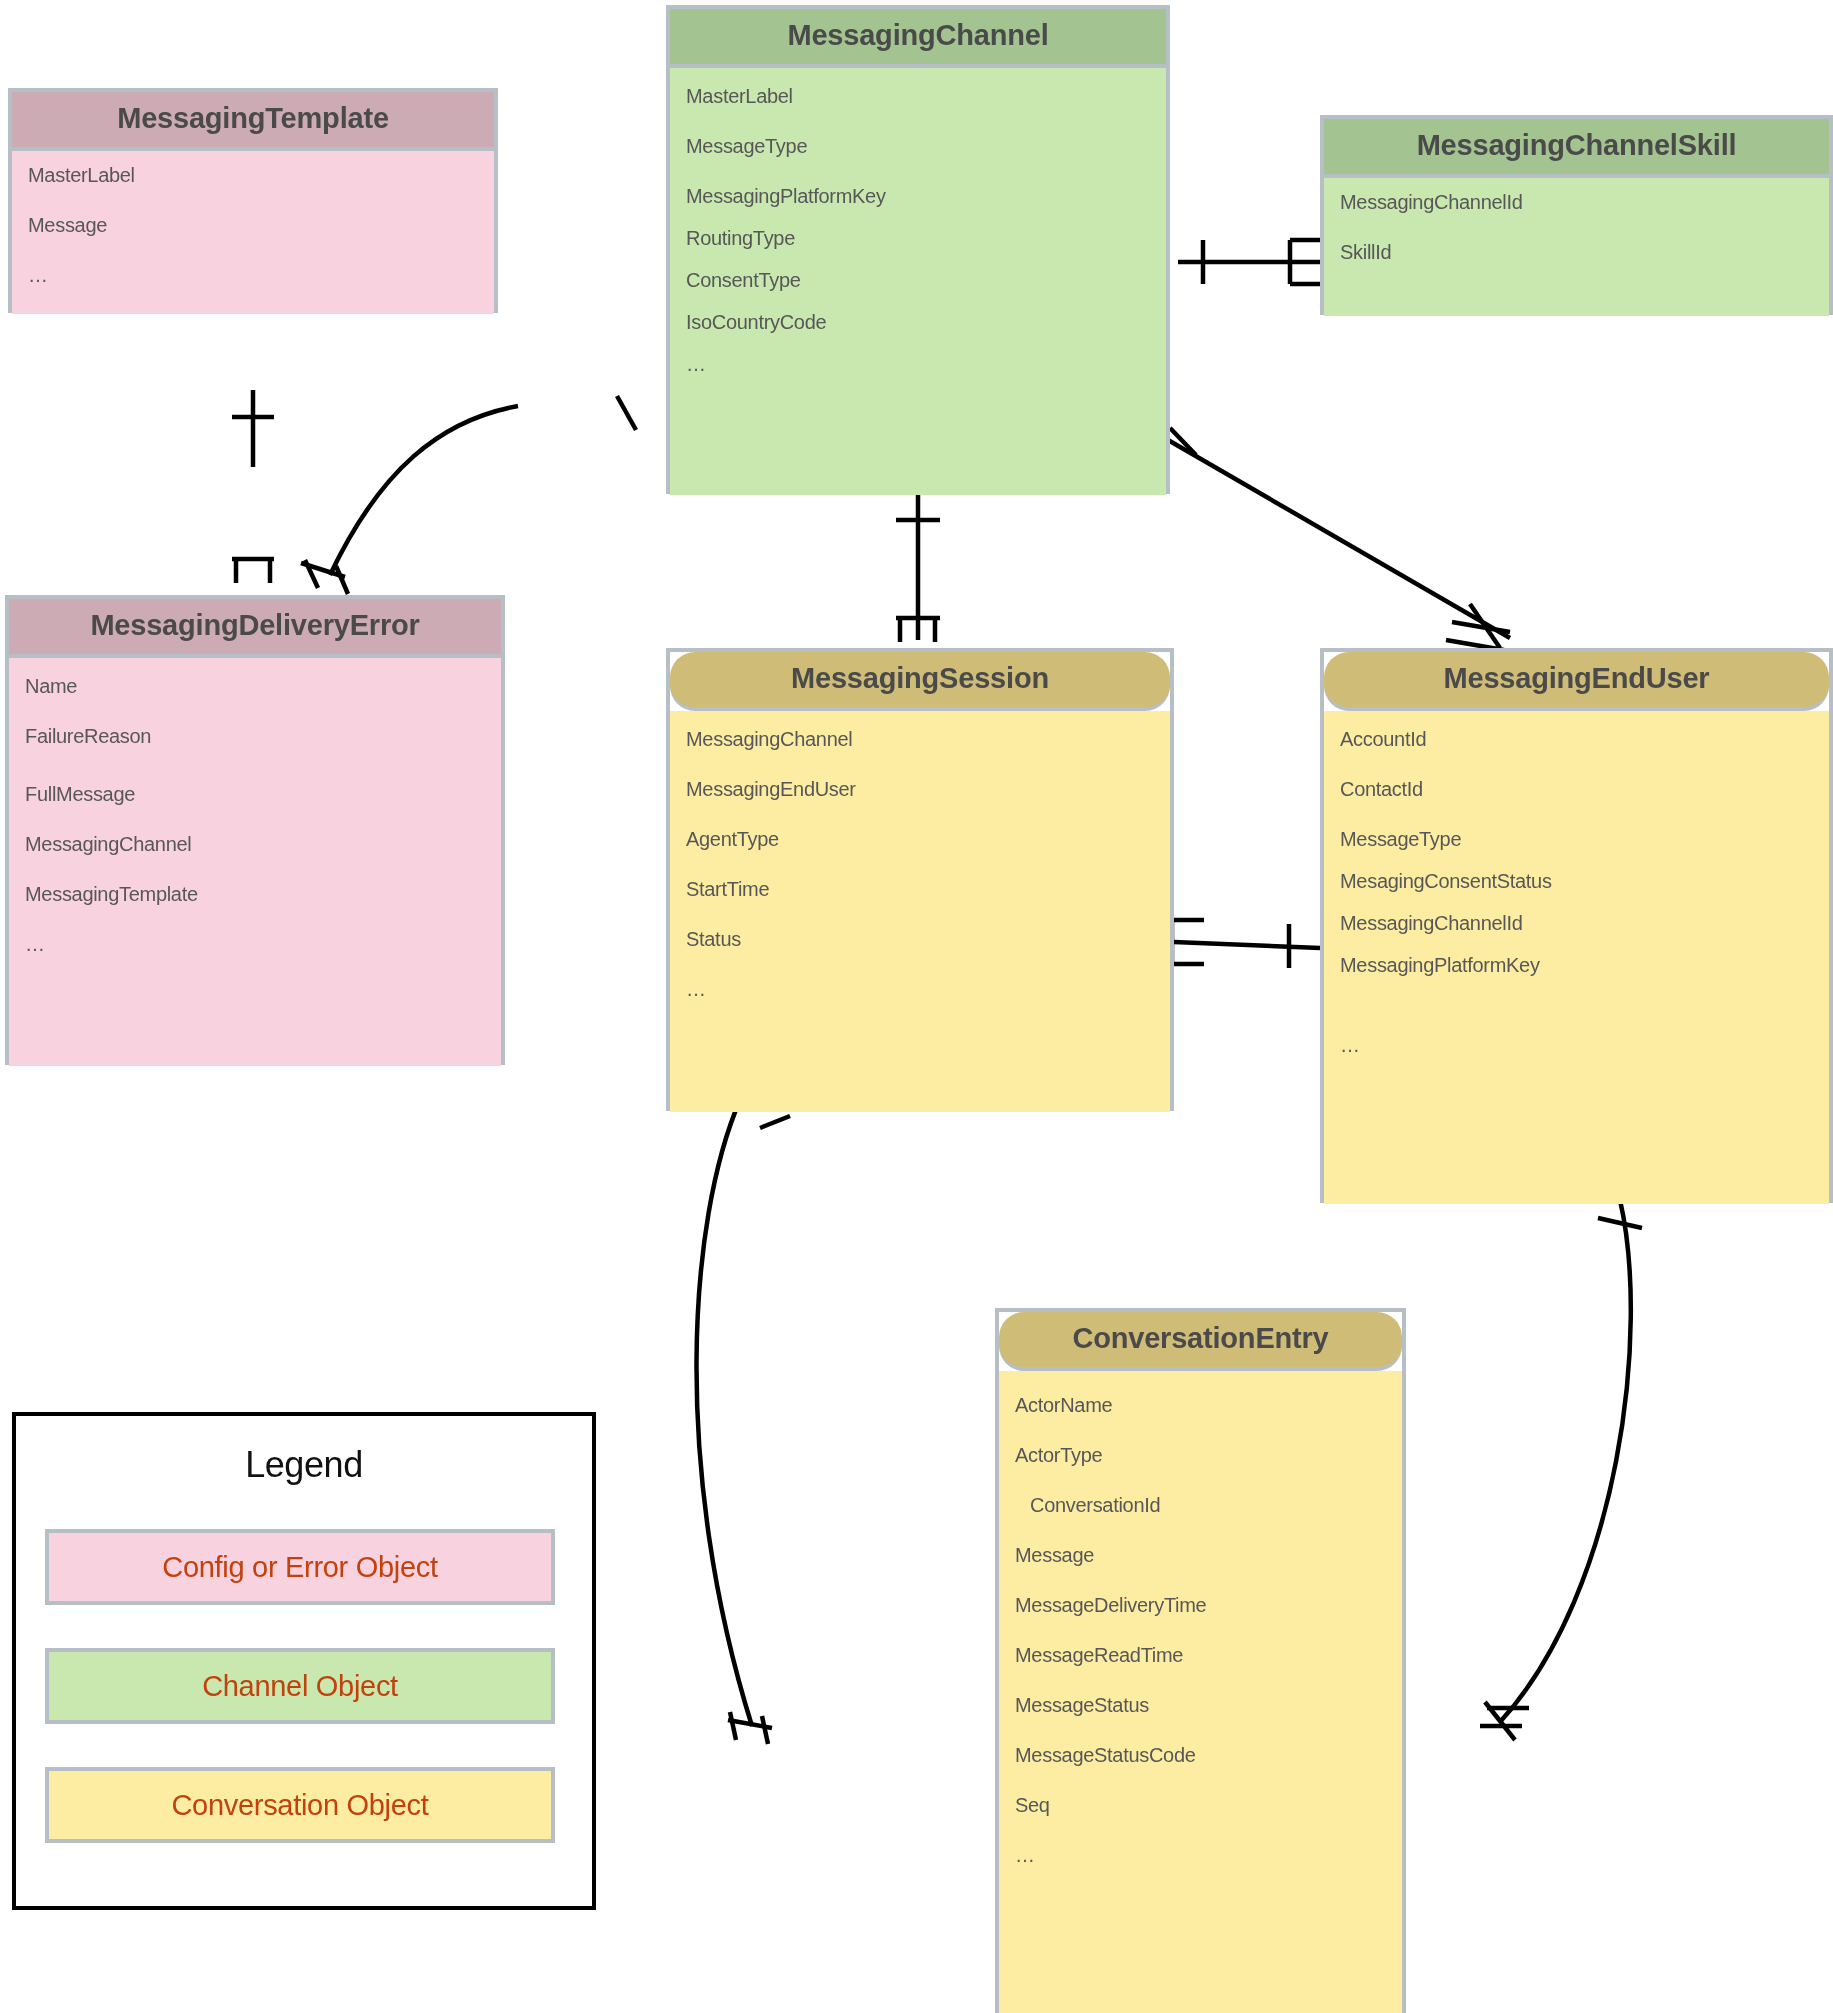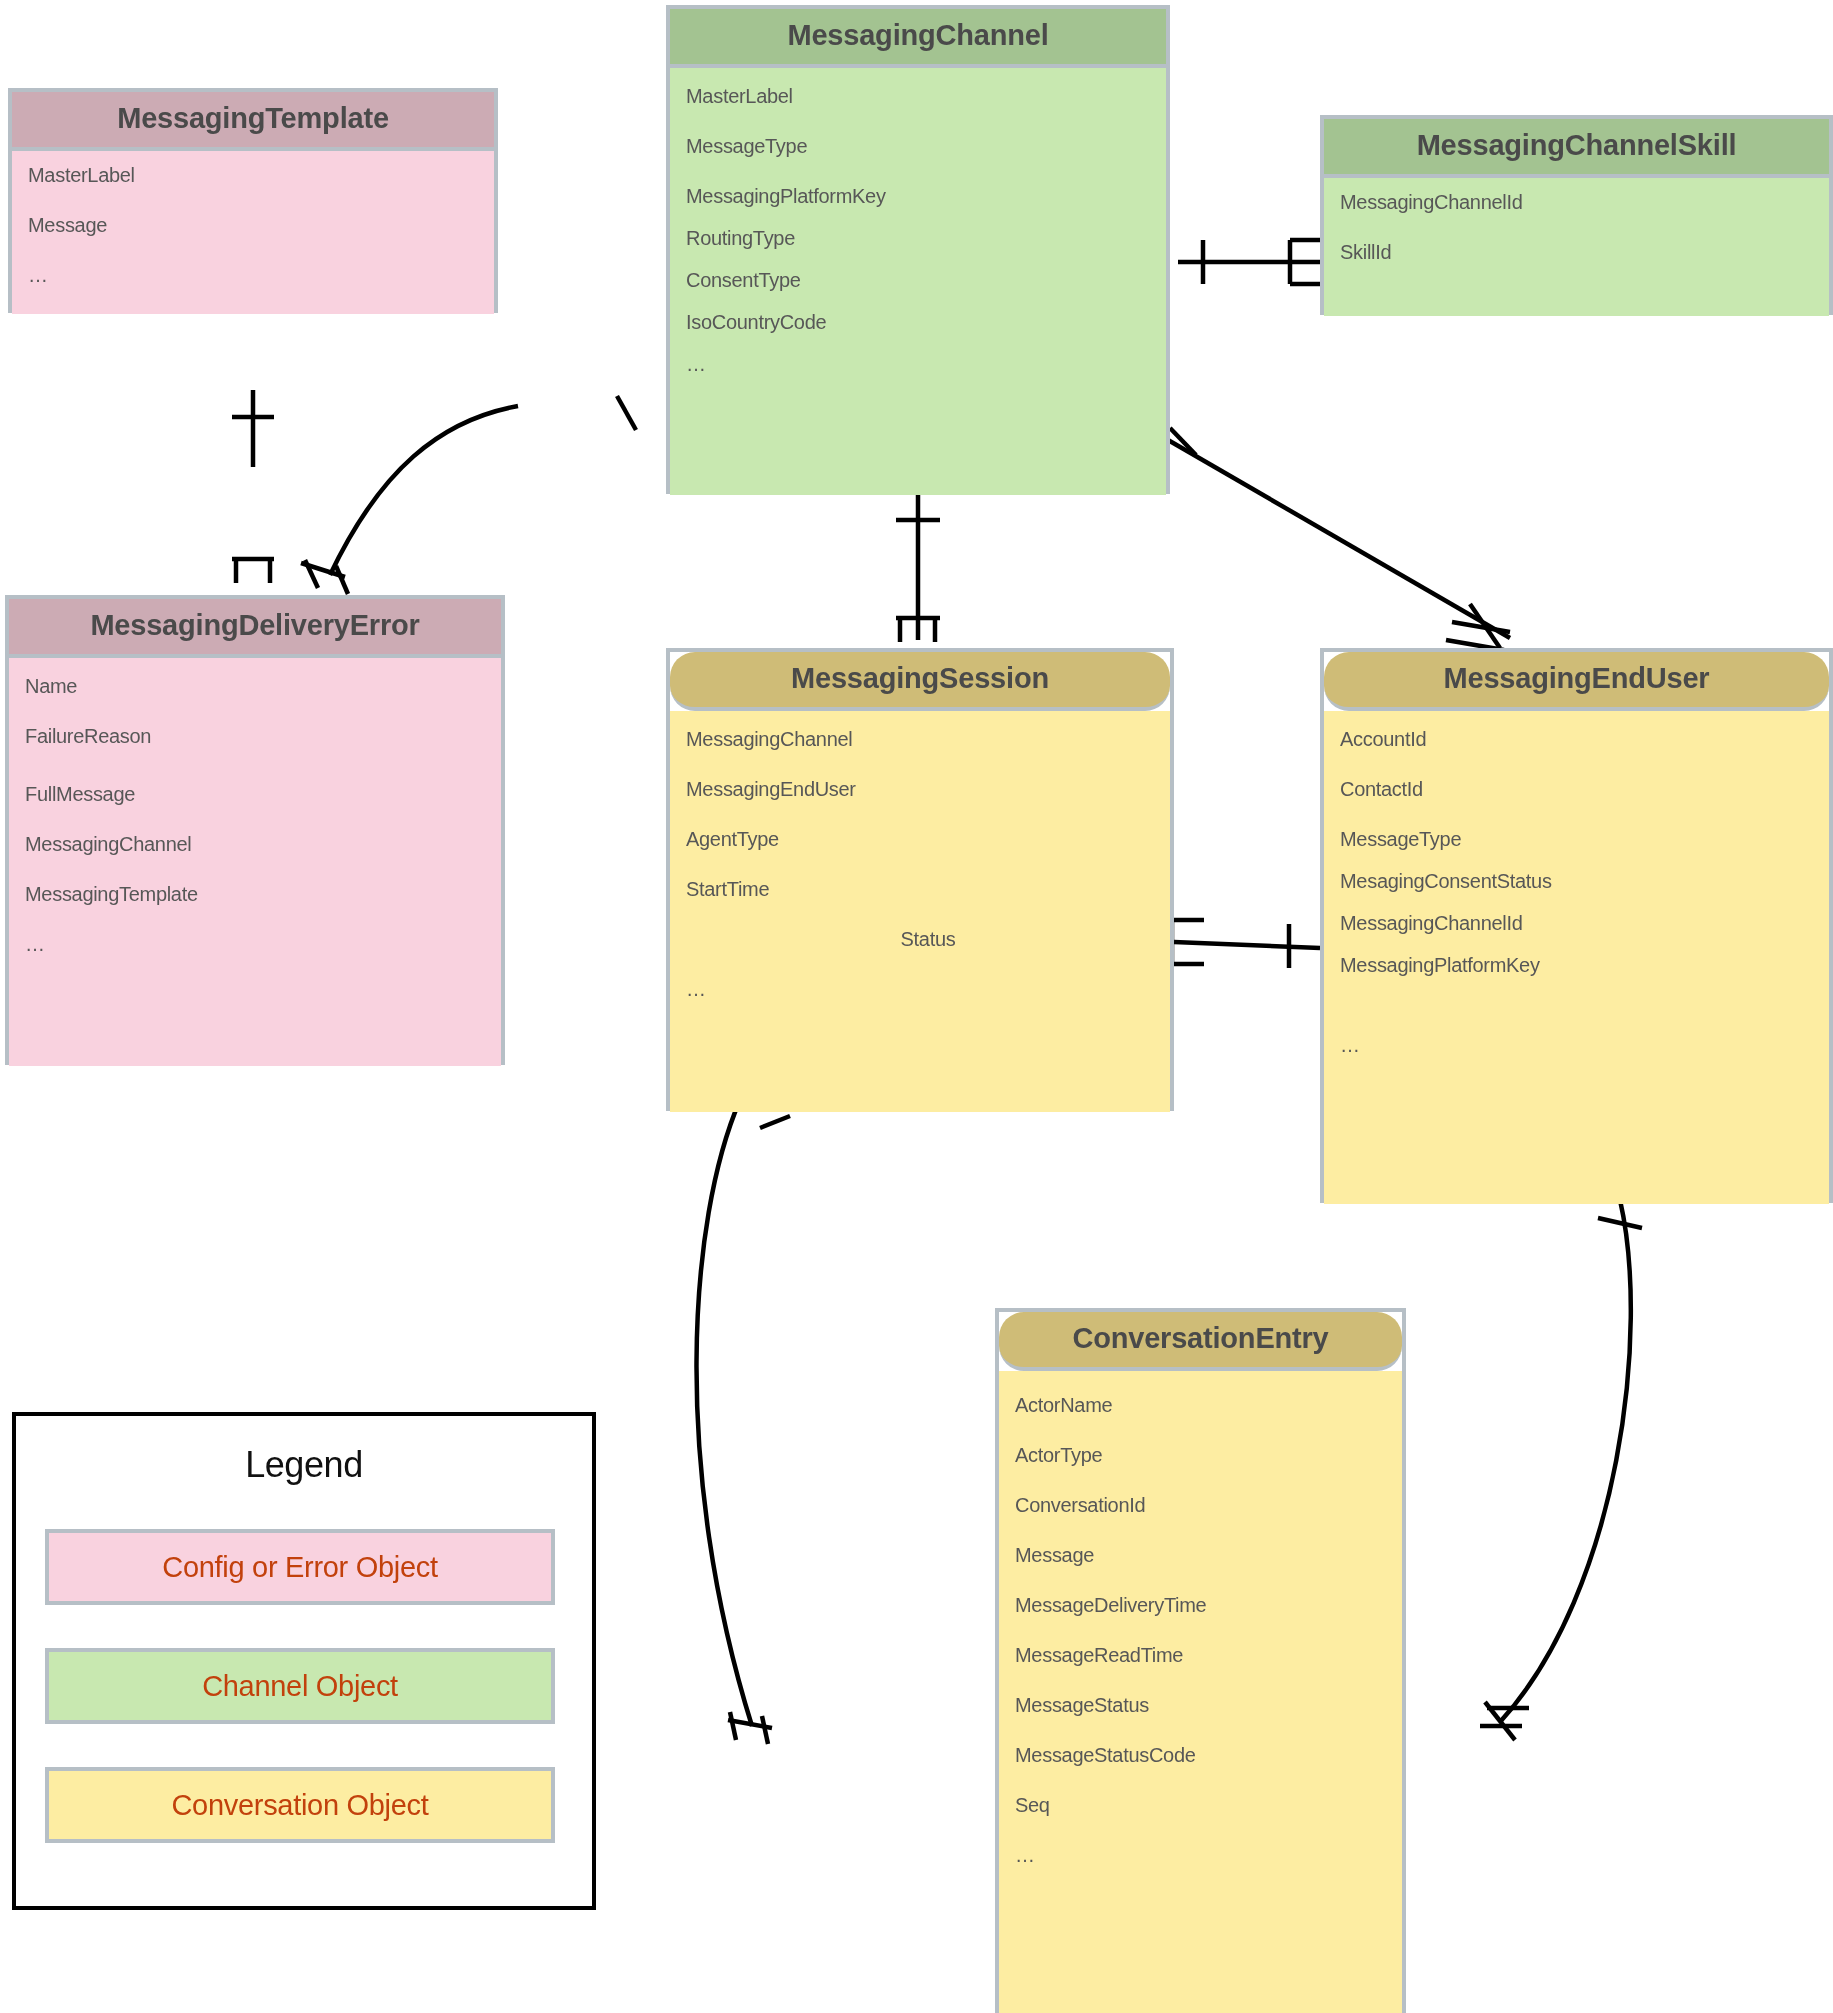--- a/index.html
+++ b/index.html
@@ -198,21 +198,21 @@
     </div>
   </div>
 
   <div class="entity yellow" style="left:666px; top:648px; width:508px; height:463px;">
     <div class="ent-title">MessagingSession</div>
     <div class="ent-fields" style="height:401px; padding-top:18px;">
       <div class="f" style="margin-bottom:30px;">MessagingChannel</div>
       <div class="f" style="margin-bottom:30px;">MessagingEndUser</div>
       <div class="f" style="margin-bottom:30px;">AgentType</div>
       <div class="f" style="margin-bottom:30px;">StartTime</div>
-      <div class="f" style="margin-bottom:30px;text-align:center;">Status</div>
+      <div class="f" style="margin-bottom:30px;">Status</div>
       <div class="f">…</div>
     </div>
   </div>
 
   <div class="entity yellow" style="left:1320px; top:648px; width:513px; height:555px;">
     <div class="ent-title">MessagingEndUser</div>
     <div class="ent-fields" style="height:493px; padding-top:18px;">
       <div class="f" style="margin-bottom:30px;">AccountId</div>
       <div class="f" style="margin-bottom:30px;">ContactId</div>
       <div class="f" style="margin-bottom:22px;">MessageType</div>
@@ -221,21 +221,21 @@
       <div class="f" style="margin-bottom:60px;">MessagingPlatformKey</div>
       <div class="f">…</div>
     </div>
   </div>
 
   <div class="entity yellow" style="left:995px; top:1308px; width:411px; height:705px;">
     <div class="ent-title">ConversationEntry</div>
     <div class="ent-fields" style="height:643px; padding-top:24px;">
       <div class="f" style="margin-bottom:30px;">ActorName</div>
       <div class="f" style="margin-bottom:30px;">ActorType</div>
-      <div class="f" style="margin-bottom:30px;">ConversationId</div>
+      <div class="f" style="margin-bottom:30px;margin-left:15px;">ConversationId</div>
       <div class="f" style="margin-bottom:30px;">Message</div>
       <div class="f" style="margin-bottom:30px;">MessageDeliveryTime</div>
       <div class="f" style="margin-bottom:30px;">MessageReadTime</div>
       <div class="f" style="margin-bottom:30px;">MessageStatus</div>
       <div class="f" style="margin-bottom:30px;">MessageStatusCode</div>
       <div class="f" style="margin-bottom:30px;">Seq</div>
       <div class="f">…</div>
     </div>
   </div>
 

